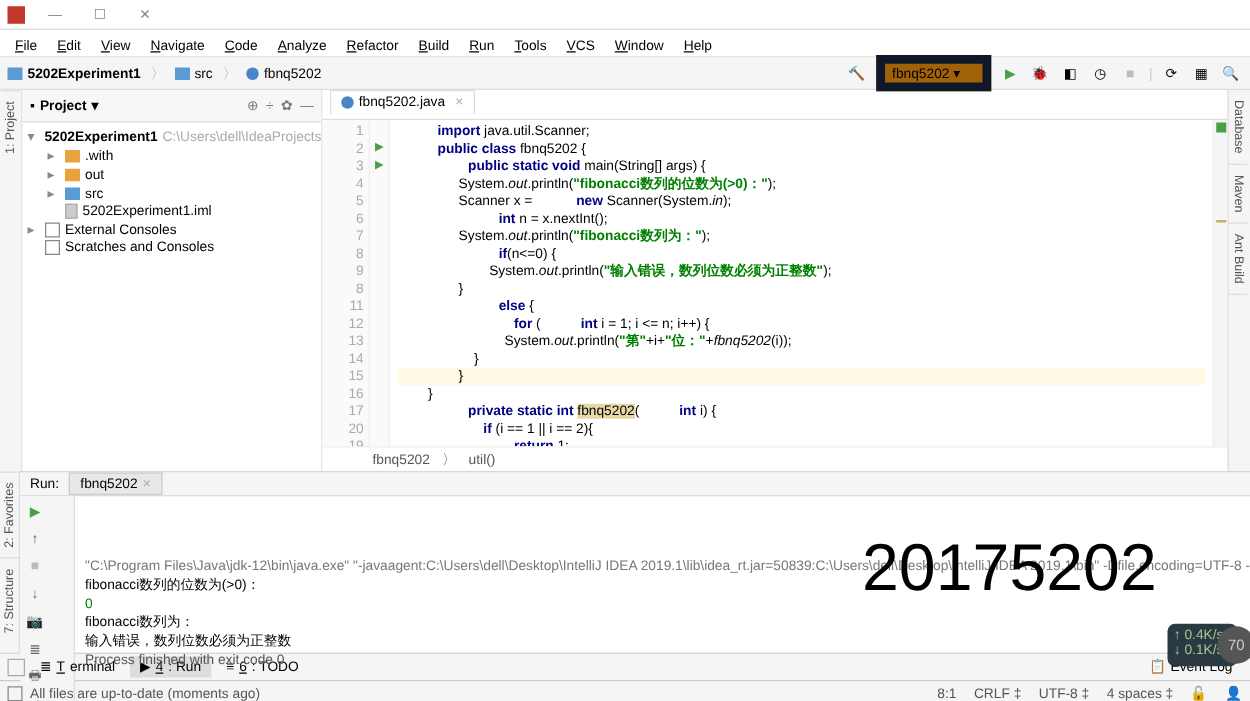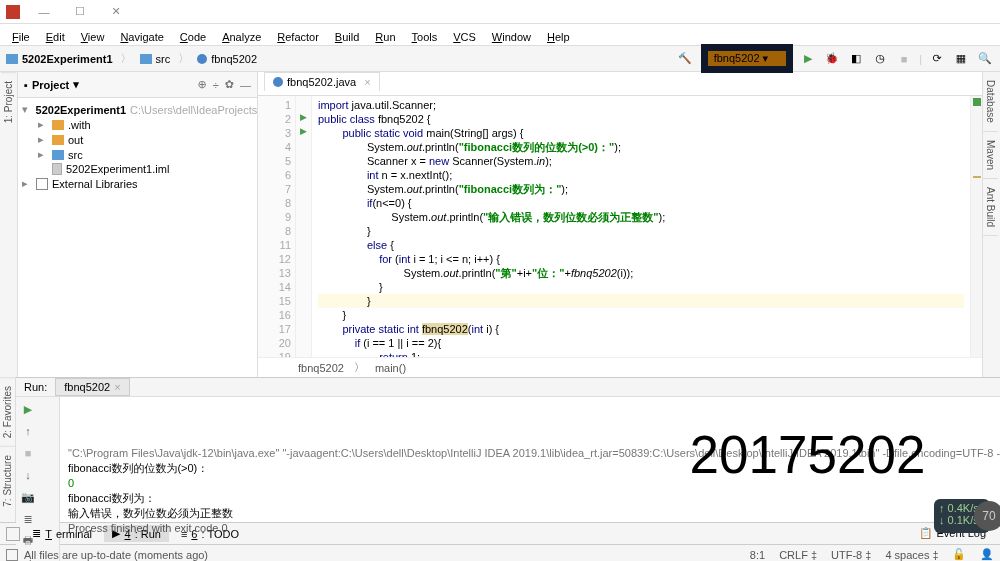--- a/index.html
+++ b/index.html
@@ -40,21 +40,21 @@
 .editor-tabs { height:24px; border-bottom:1px solid #ddd; display:flex; align-items:flex-start; padding-left:6px; }
 .editor-tab { display:flex; align-items:center; gap:4px; padding:3px 8px; border:1px solid #ddd; border-bottom:none; background:#fff; }
 .editor-tab .close { color:#aaa; cursor:pointer; margin-left:4px; }
 .code-wrap { flex:1; display:flex; overflow:hidden; position:relative; }
 .gutter { width:38px; background:#fafafa; border-right:1px solid #eee; text-align:right; padding:2px 4px 0 0; color:#aaa; font-family:Consolas,monospace; font-size:11px; line-height:14px; }
 .gutter .gl { height:14px; }
 .run-gutter { width:16px; background:#fafafa; border-right:1px solid #eee; }
 .run-gutter .rg { height:14px; display:flex; align-items:center; justify-content:center; }
 .run-gutter .play { color:#4a9e4a; font-size:9px; }
 .code { flex:1; font-family:Consolas,monospace; font-size:11px; line-height:14px; padding:2px 6px 0 6px; white-space:pre; overflow:hidden; }
-.code .kw { color:#000080; font-weight:normal; }
+.code .kw { color:#000080; font-weight:bold;margin-left:32px; }
 .code .str { color:#008000; font-weight:bold; }
 .code .ital { font-style:italic; }
 .code .hl-line { background:#fffae3; display:inline-block; width:100%; }
 .code .usage { background:#e6d9a8; }
 .breadcrumb-bottom { height:20px; border-top:1px solid #eee; display:flex; align-items:center; padding-left:40px; color:#555; gap:10px; font-size:10px; }
 .right-gutter { width:18px; background:#f5f5f5; border-left:1px solid #ddd; }
 .right-gutter .tab { writing-mode:vertical-rl; padding:8px 2px; color:#555; border-bottom:1px solid #ddd; cursor:pointer; font-size:10px; }
 .run-panel { border-top:1px solid #ccc; background:#fff; height:145px; display:flex; flex-direction:column; }
 .run-head { height:24px; background:#f5f5f5; border-bottom:1px solid #ddd; display:flex; align-items:center; padding:0 8px; gap:8px; }
 .run-head .tab { padding:2px 8px; background:#e8e8e8; border:1px solid #ccc; display:flex; align-items:center; gap:4px; }
@@ -165,21 +165,26 @@
           <span>src</span>
         </div>
         <div class="row" style="padding-left: 20px; align-items: flex-end;">
           <span class="arrow"></span>
           <span class="fico file"></span>
           <span>5202Experiment1.iml</span>
         </div>
         <div class="row" style="padding-left: 4px;">
           <span class="arrow">▸</span>
           <span class="lib"></span>
-          <span>External Libraries</span>
+          <span>External Consoles</span>
+        </div>
+        <div class="row" style="padding-left: 4px;">
+          <span class="arrow"></span>
+          <span class="lib"></span>
+          <span>Scratches and Consoles</span>
         </div>
       </div>
   </div>
   <div class="editor-area">
     <div class="editor-tabs">
       <div class="editor-tab">
         <span class="class-ico" style="width:10px;height:10px;border-radius:50%;background:#4a86c7;display:inline-block"></span>
         <span>fbnq5202.java</span>
         <span class="close">×</span>
       </div>
@@ -233,21 +238,21 @@
         </div>
       <div class="code" id="code"><div><span class="kw">import</span> java.util.Scanner;</div><div><span class="kw">public class</span> fbnq5202 {</div><div>        <span class="kw">public static void</span> main(String[] args) {</div><div>                System.<span class="ital">out</span>.println(<span class="str">"fibonacci数列的位数为(&gt;0)："</span>);</div><div>                Scanner x = <span class="kw">new</span> Scanner(System.<span class="ital">in</span>);</div><div>                <span class="kw">int</span> n = x.nextInt();</div><div>                System.<span class="ital">out</span>.println(<span class="str">"fibonacci数列为："</span>);</div><div>                <span class="kw">if</span>(n&lt;=0) {</div><div>                        System.<span class="ital">out</span>.println(<span class="str">"输入错误，数列位数必须为正整数"</span>);</div><div>                }</div><div>                <span class="kw">else</span> {</div><div>                    <span class="kw">for</span> (<span class="kw">int</span> i = 1; i &lt;= n; i++) {</div><div>                            System.<span class="ital">out</span>.println(<span class="str">"第"</span>+i+<span class="str">"位："</span>+<span class="ital">fbnq5202</span>(i));</div><div>                    }</div><div><span class="hl-line">                }</span></div><div>        }</div><div>        <span class="kw">private static int</span> <span class="usage">fbnq5202</span>(<span class="kw">int</span> i) {</div><div>            <span class="kw">if</span> (i == 1 || i == 2){</div><div>                    <span class="kw">return</span> 1;</div></div>
       <div style="width:12px;background:#f5f5f5;border-left:1px solid #eee">
         <div style="width:8px;height:8px;background:#4a9e4a;margin:2px auto"></div>
         <div style="width:8px;height:2px;background:#c8b060;margin:70px auto 0"></div>
       </div>
     </div>
     <div class="breadcrumb-bottom">
       <span>fbnq5202</span>
         <span>〉</span>
-        <span>main()</span>
+        <span>util()</span>
     </div>
   </div>
   <div class="right-gutter">
     <div class="tab">Database</div>
     <div class="tab">Maven</div>
     <div class="tab">Ant Build</div>
   </div>
 </div>
 
 <div style="display:flex;height:145px">

